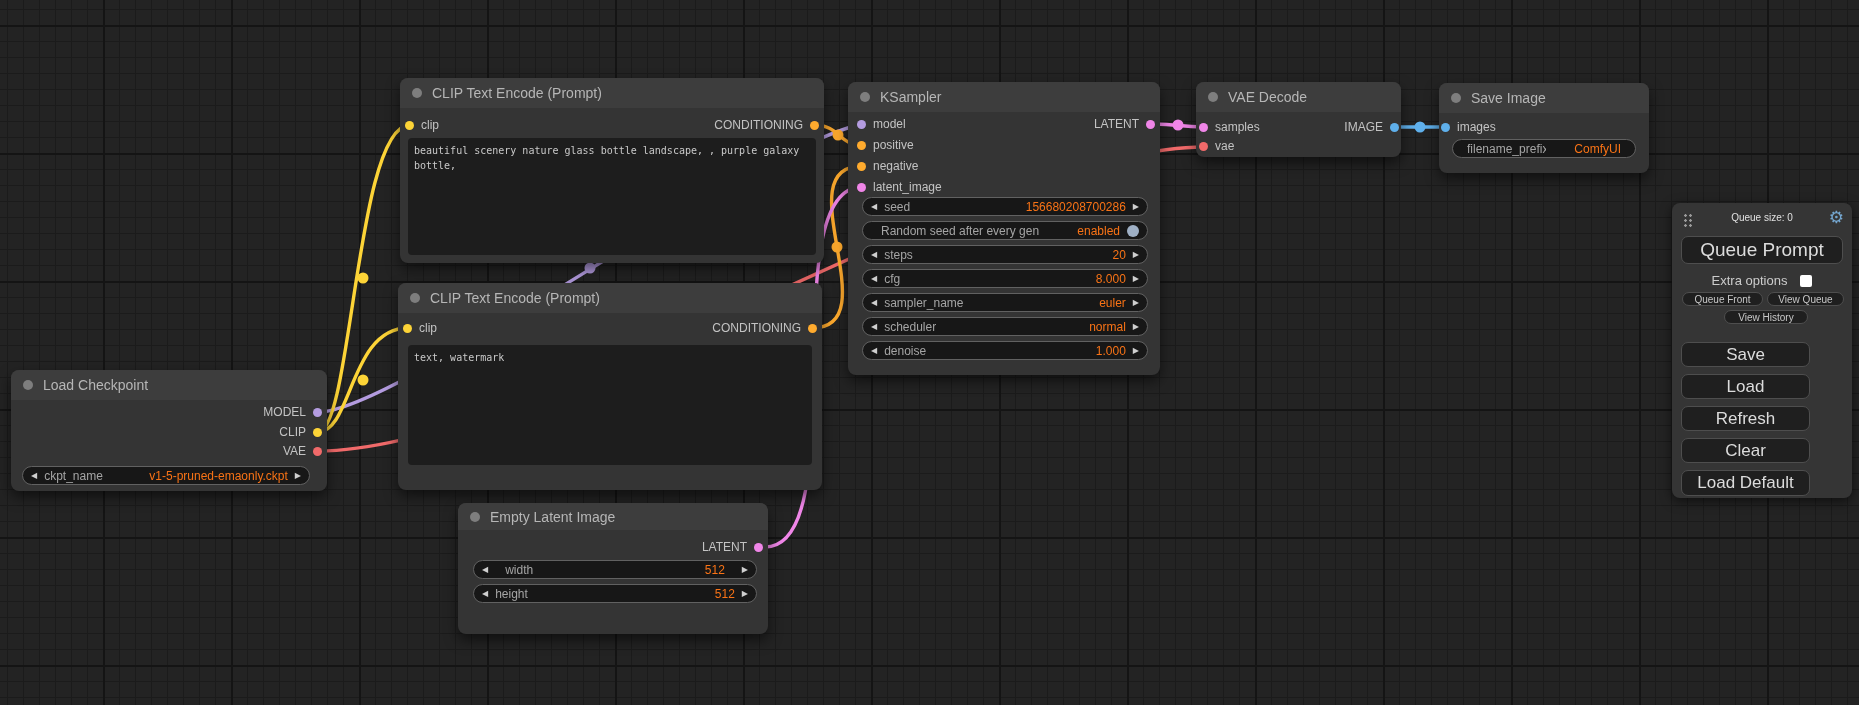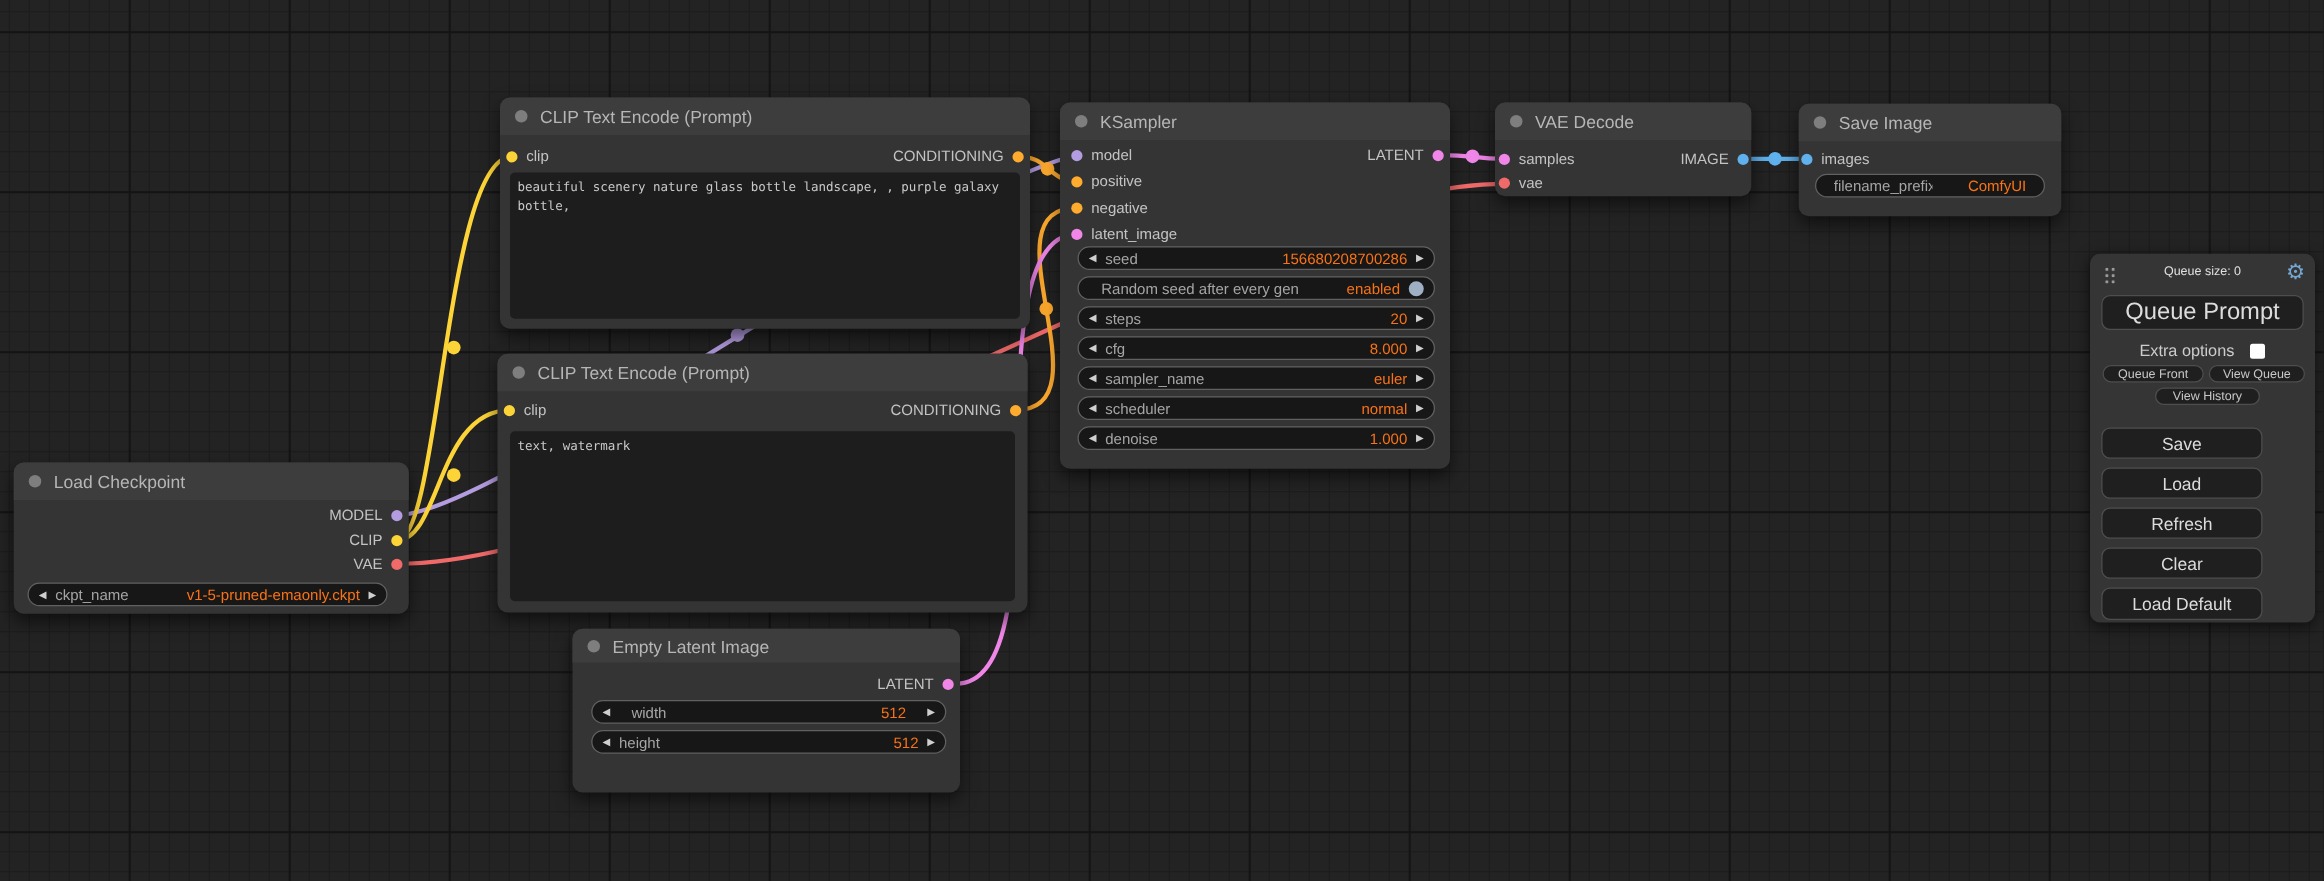--- a/index.html
+++ b/index.html
@@ -59,21 +59,21 @@
     background-size:5px 5px;
   }
   .gear{position:absolute;right:8px;top:6px;font-size:17px;line-height:1;cursor:pointer;}
   .gear::before{content:"\2699";}
   .btn{
     position:absolute;background:#1f1f1f;border:1px solid #4e4e4e;border-radius:7px;
     color:#dcdcdc;display:flex;align-items:center;justify-content:center;
     box-sizing:border-box;cursor:pointer;
   }
   .btn.big{left:9px;width:162px;height:28px;font-size:19px;}
-  .btn.menu-act{left:9px;width:129px;height:25px;font-size:14px;}
+  .btn.menu-act{left:9px;width:129px;height:25px;font-size:17px;}
   .btn.small{height:14px;font-size:10px;border-radius:9px;color:#c8c8c8;}
   .extra-row{position:absolute;left:0;top:70px;width:100%;display:flex;align-items:center;justify-content:center;gap:13px;color:#cccccc;font-size:13px;}
   .checkbox{width:12px;height:12px;background:#ffffff;border-radius:2px;}
 </style>
 </head>
 <body>
 
 <div id="canvas">
 
   <svg id="wires" width="1859" height="705">
@@ -144,21 +144,21 @@
       <span>CLIP Text Encode (Prompt)</span>
     </div>
     <div class="slot" style="left:5px;top:38px;">
       <span class="port" style="background-color: rgb(253, 212, 55);"></span>
       <span>clip</span>
     </div>
     <div class="slot out" style="right:5px;top:38px;">
       <span class="port" style="background-color: rgb(255, 171, 46);"></span>
       <span>CONDITIONING</span>
     </div>
-    <div class="prompt-box" style="left:10px;top:62px;width:404px;height:136px;">text, watermark</div>
+    <div class="prompt-box" style="left:10px;top:62px;width:404px;height:120px;">text, watermark</div>
   </div>
 
   <div class="node" style="left:458px;top:503px;width:310px;height:131px;">
     <div class="node-header" style="height:27px;">
       <span class="collapse-dot"></span>
       <span>Empty Latent Image</span>
     </div>
     <div class="slot out" style="right:5px;top:37px;">
       <span class="port" style="background-color: rgb(240, 134, 232);"></span>
       <span>LATENT</span>

